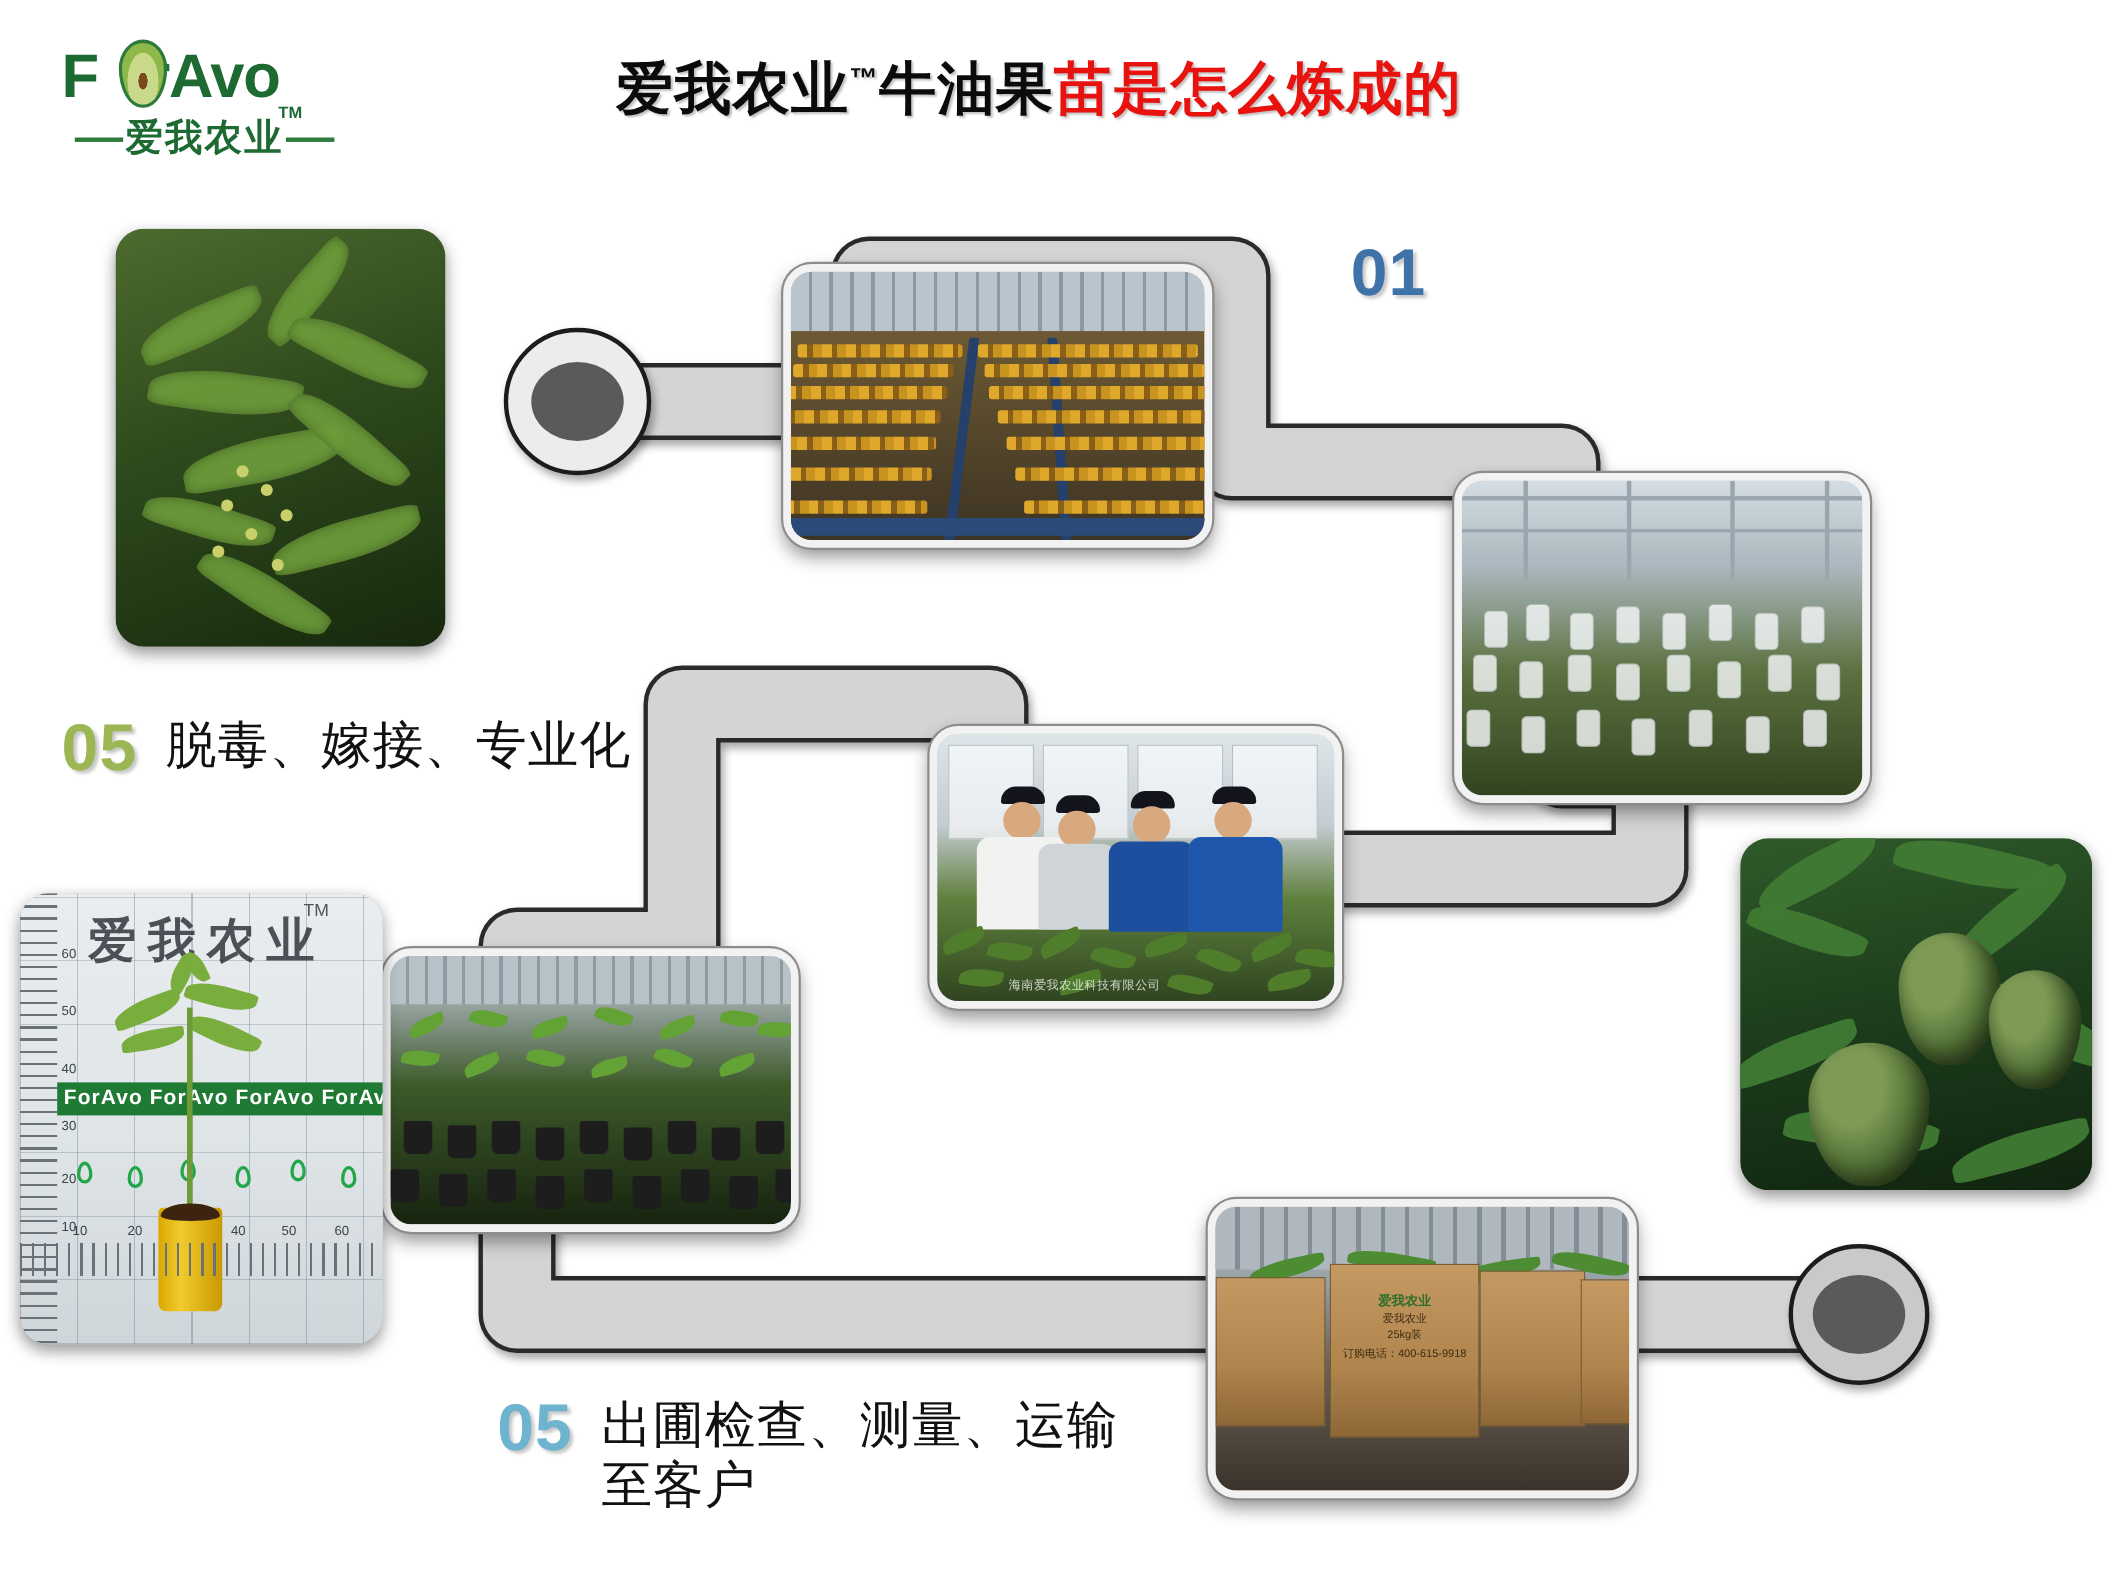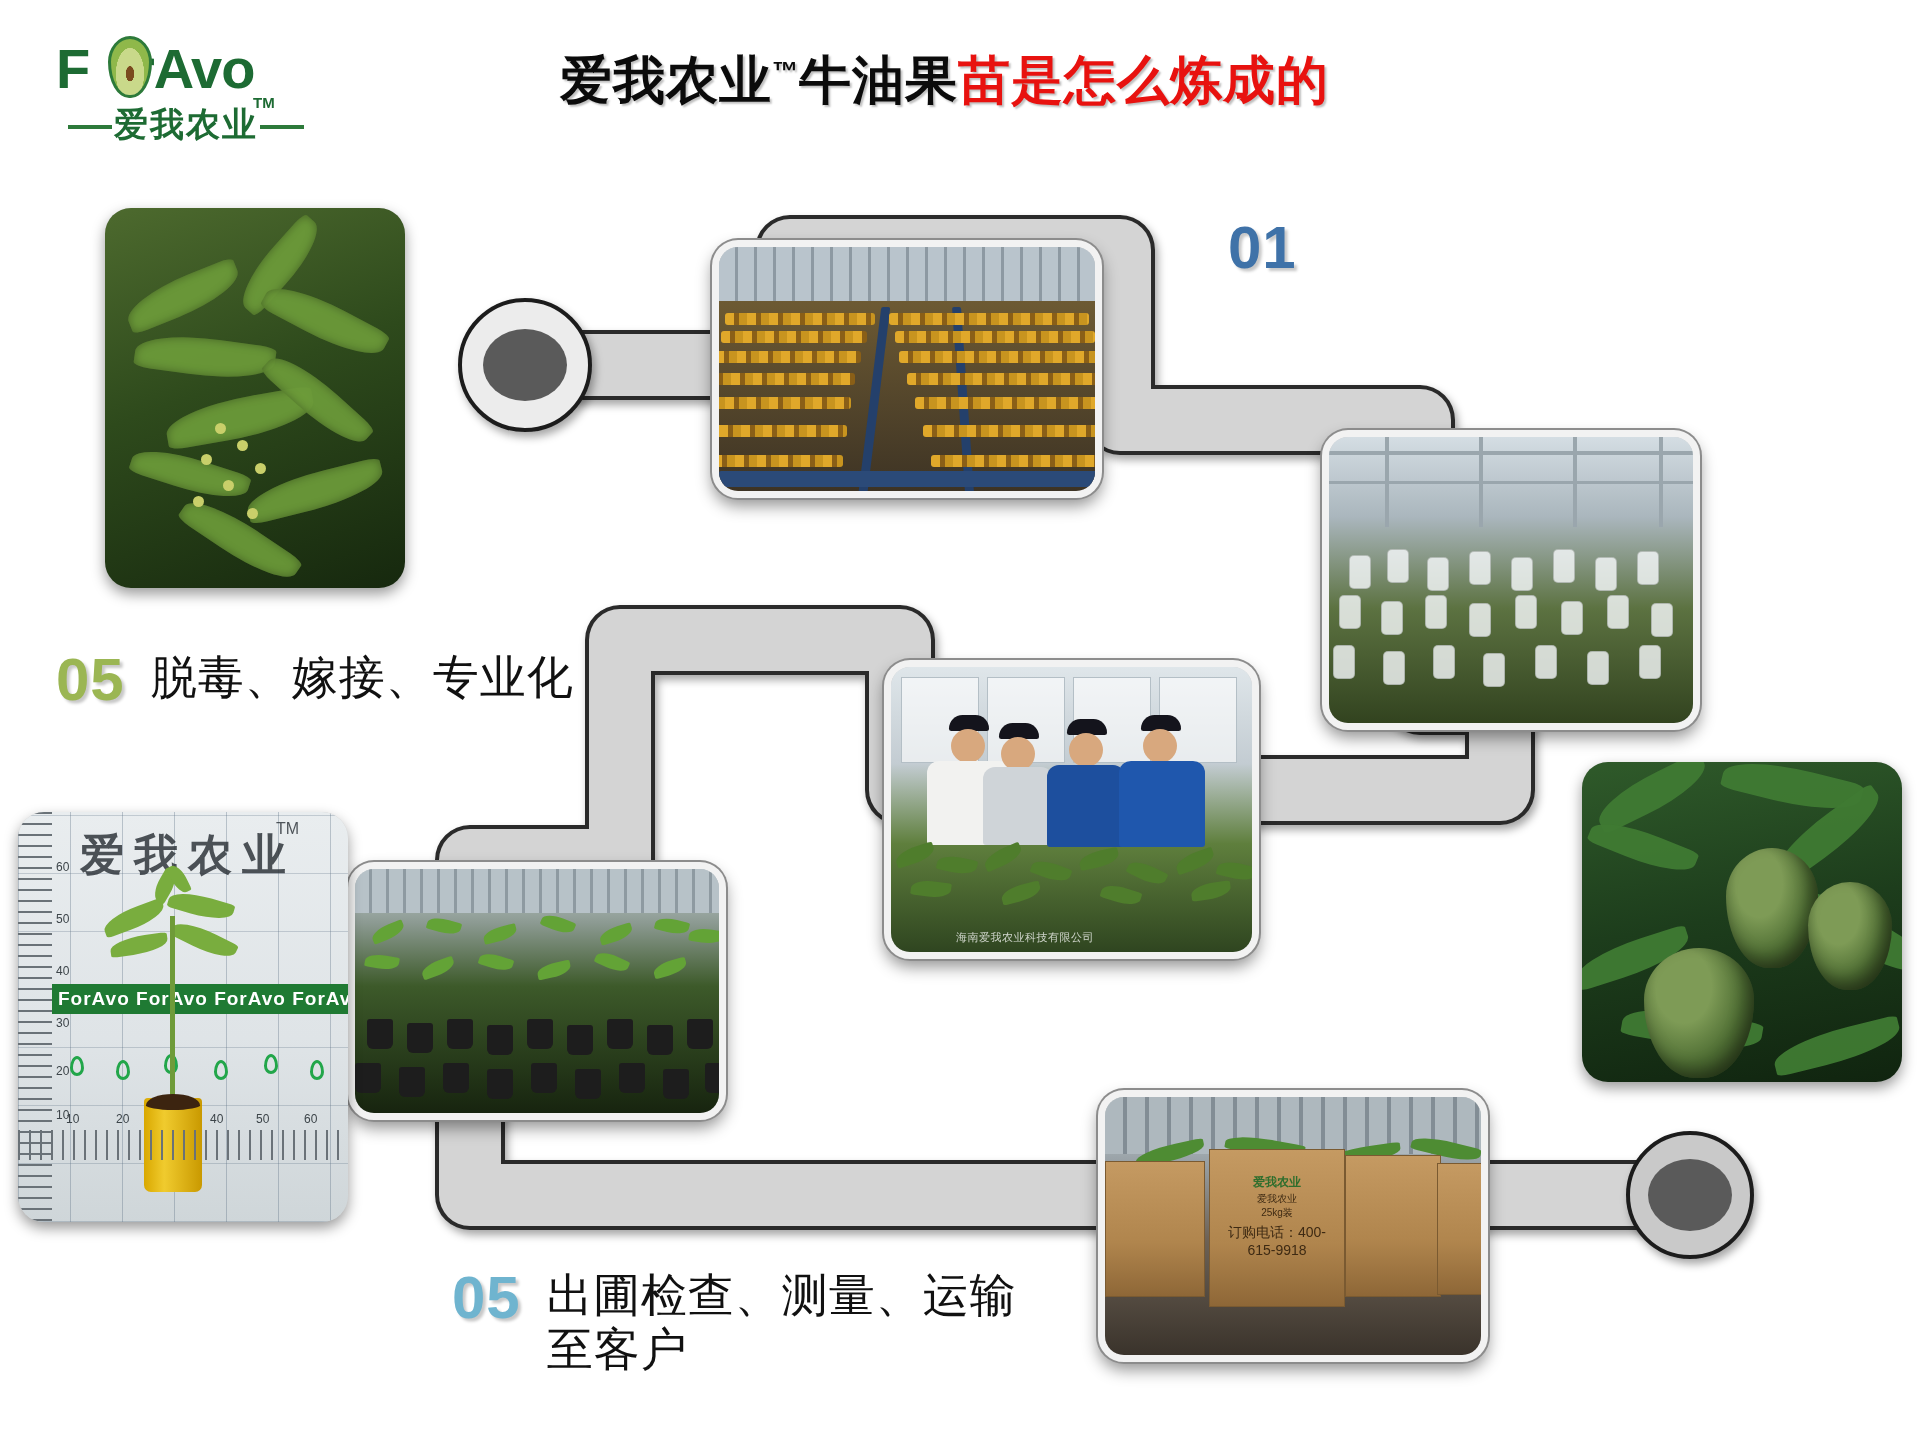--- a/index.html
+++ b/index.html
@@ -263,21 +263,21 @@
       <div class="bag" style="left:4px;   top:208px;"></div>
       <div class="bag" style="left:54px;  top:214px;"></div>
       <div class="bag" style="left:104px; top:208px;"></div>
       <div class="bag" style="left:154px; top:216px;"></div>
       <div class="bag" style="left:206px; top:208px;"></div>
       <div class="bag" style="left:258px; top:214px;"></div>
       <div class="bag" style="left:310px; top:208px;"></div>
     </div>
   </div>
 
-  <div class="photo framed" style="left:884px; top:660px; width:375px; height:299px;">
+  <div class="photo framed" style="left:845px; top:660px; width:375px; height:257px;">
     <div class="inner sc-staff">
       <div class="win" style="left:10px;  top:10px; width:78px; height:86px;"></div>
       <div class="win" style="left:96px;  top:10px; width:78px; height:86px;"></div>
       <div class="win" style="left:182px; top:10px; width:78px; height:86px;"></div>
       <div class="win" style="left:268px; top:10px; width:78px; height:86px;"></div>
 
       <div class="cap" style="left:58px;  top:48px;"></div>
       <div class="head" style="left:60px;  top:62px;"></div>
       <div class="person" style="left:36px;  top:94px; width:84px; height:84px; background:#f2f2f0;"></div>
 
@@ -411,21 +411,21 @@
       <div class="grn" style="left:120px; top:42px; width:80px; transform:rotate(10deg);"></div>
       <div class="grn" style="left:220px; top:50px; width:76px; transform:rotate(-8deg);"></div>
       <div class="grn" style="left:306px; top:44px; width:70px; transform:rotate(14deg);"></div>
       <div class="bx" style="left:0px;   top:64px;  width:100px; height:136px;"></div>
       <div class="bx" style="left:240px; top:58px;  width:96px;  height:142px;"></div>
       <div class="bx" style="left:332px; top:66px;  width:64px;  height:132px;"></div>
       <div class="bx" style="left:104px; top:52px;  width:136px; height:158px;">
         <div class="ln" style="top:24px; font-size:12px; color:#2f6e2d; font-weight:700;">爱我农业</div>
         <div class="ln" style="top:42px;">爱我农业</div>
         <div class="ln" style="top:56px;">25kg装</div>
-        <div class="ln" style="top:74px; font-size:14px;">订购电话：400-615-9918</div>
+        <div class="ln" style="top:74px; font-size:10px;">订购电话：400-615-9918</div>
       </div>
     </div>
   </div>
 
   <div class="step" style="left:1228px; top:218px;">
     <span class="num" style="color:#3f72a8;">01</span>
   </div>
 
 
   <div class="step" style="left:56px; top:650px;">

